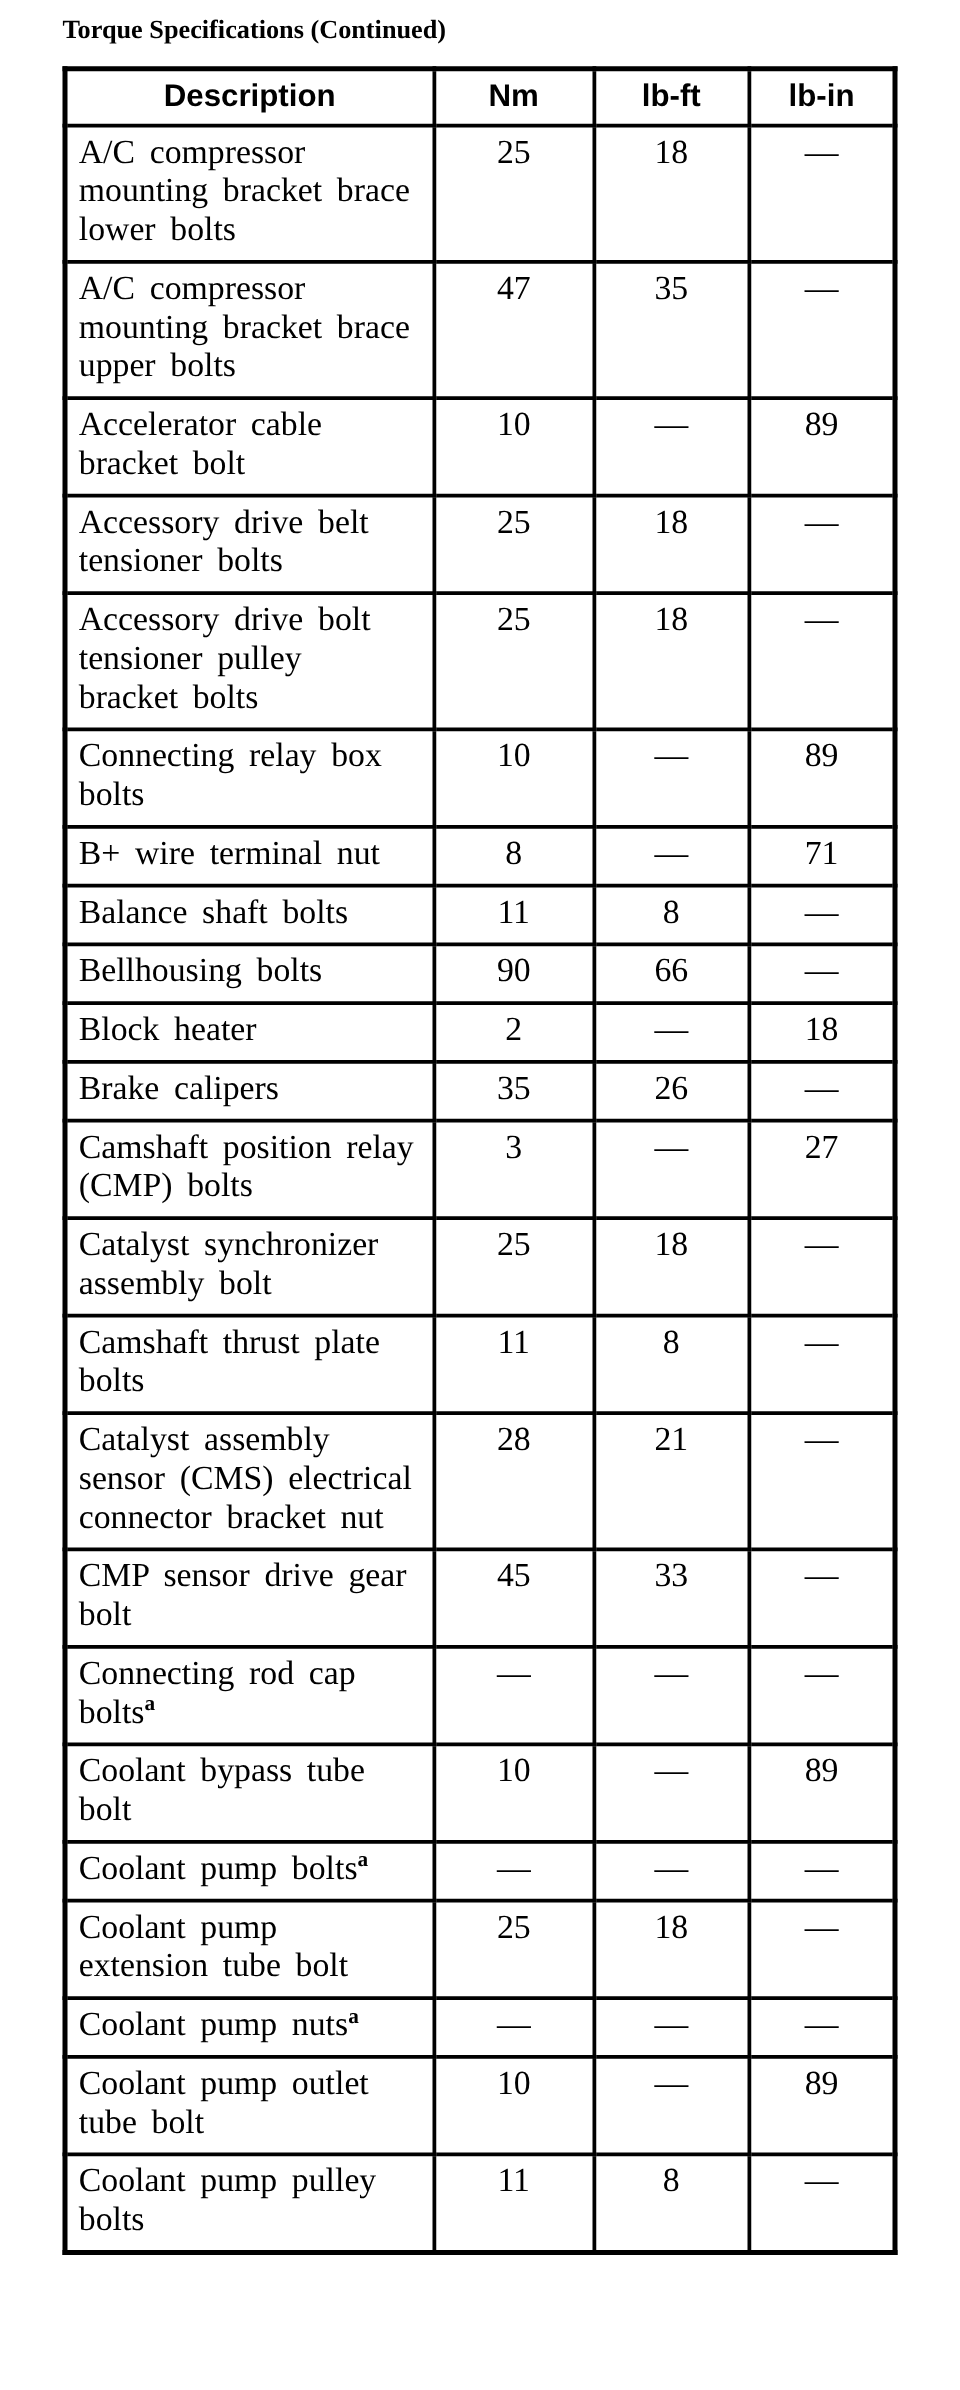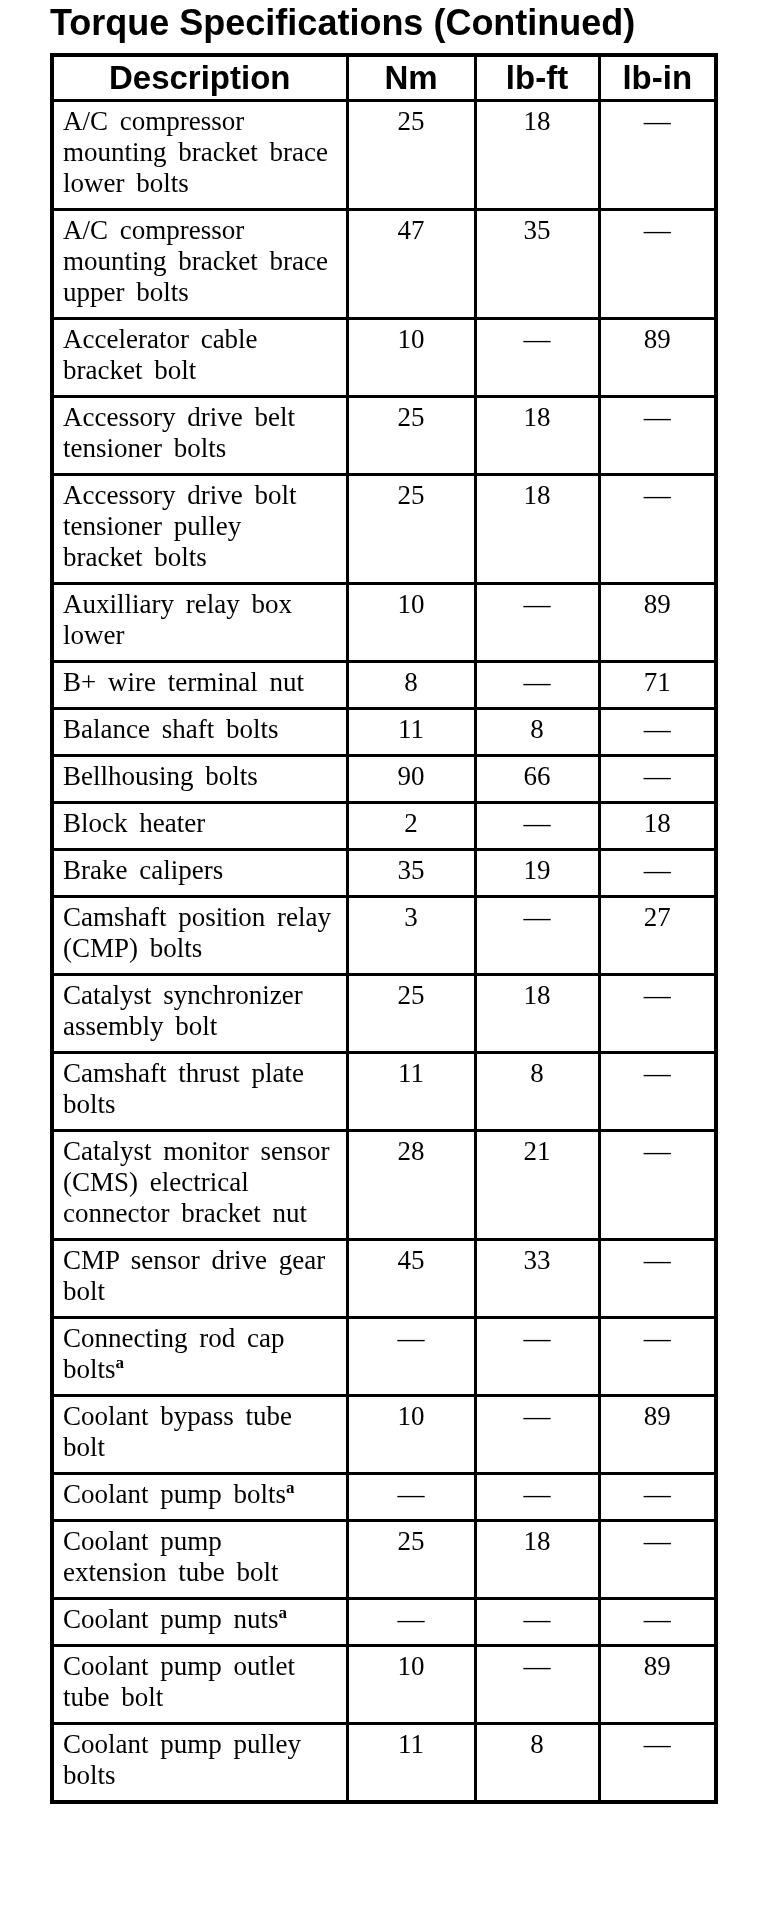--- a/index.html
+++ b/index.html
@@ -10,23 +10,23 @@
   body {
     width: 768px;
     height: 1912px;
     position: relative;
     color: #000000;
   }
   .page-title {
     position: absolute;
     left: 50px;
     top: 6px;
-    font-family: Liberation Sans, sans-serif;
+    font-family: Liberation Serif, serif;
     font-weight: bold;
-    font-size: 36px;
+    font-size: 21px;
     line-height: 34px;
     white-space: nowrap;
   }
   table.spec-table {
     position: absolute;
     left: 50px;
     top: 53px;
     width: 664px;
     border-collapse: collapse;
     table-layout: fixed;
@@ -34,21 +34,21 @@
   }
   table.spec-table th,
   table.spec-table td {
     border: 3px solid #000;
     vertical-align: top;
     background: #ffffff;
   }
   th.col-header {
     font-family: "Liberation Sans", sans-serif;
     font-weight: bold;
-    font-size: 33px;
+    font-size: 25px;
     line-height: 31px;
     text-align: center;
     padding: 5px 2px 6px 2px;
   }
   td.desc {
     font-family: Liberation Serif, serif;
     font-size: 27px;
     line-height: 31px;
     text-align: left;
     word-spacing: 5px;
@@ -114,21 +114,21 @@
         <td class="num">18</td>
         <td class="num">—</td>
       </tr>
       <tr>
         <td class="desc">Accessory drive bolt tensioner pulley bracket bolts</td>
         <td class="num">25</td>
         <td class="num">18</td>
         <td class="num">—</td>
       </tr>
       <tr>
-        <td class="desc">Auxilliary relay box lower</td>
+        <td class="desc">Connecting relay box bolts</td>
         <td class="num">10</td>
         <td class="num">—</td>
         <td class="num">89</td>
       </tr>
       <tr>
         <td class="desc">B+ wire terminal nut</td>
         <td class="num">8</td>
         <td class="num">—</td>
         <td class="num">71</td>
       </tr>
@@ -146,21 +146,21 @@
       </tr>
       <tr>
         <td class="desc">Block heater</td>
         <td class="num">2</td>
         <td class="num">—</td>
         <td class="num">18</td>
       </tr>
       <tr>
         <td class="desc">Brake calipers</td>
         <td class="num">35</td>
-        <td class="num">19</td>
+        <td class="num">26</td>
         <td class="num">—</td>
       </tr>
       <tr>
         <td class="desc">Camshaft position relay (CMP) bolts</td>
         <td class="num">3</td>
         <td class="num">—</td>
         <td class="num">27</td>
       </tr>
       <tr>
         <td class="desc">Catalyst synchronizer assembly bolt</td>
@@ -168,21 +168,21 @@
         <td class="num">18</td>
         <td class="num">—</td>
       </tr>
       <tr>
         <td class="desc">Camshaft thrust plate bolts</td>
         <td class="num">11</td>
         <td class="num">8</td>
         <td class="num">—</td>
       </tr>
       <tr>
-        <td class="desc">Catalyst monitor sensor (CMS) electrical connector bracket nut</td>
+        <td class="desc">Catalyst assembly sensor (CMS) electrical connector bracket nut</td>
         <td class="num">28</td>
         <td class="num">21</td>
         <td class="num">—</td>
       </tr>
       <tr>
         <td class="desc">CMP sensor drive gear bolt</td>
         <td class="num">45</td>
         <td class="num">33</td>
         <td class="num">—</td>
       </tr>

